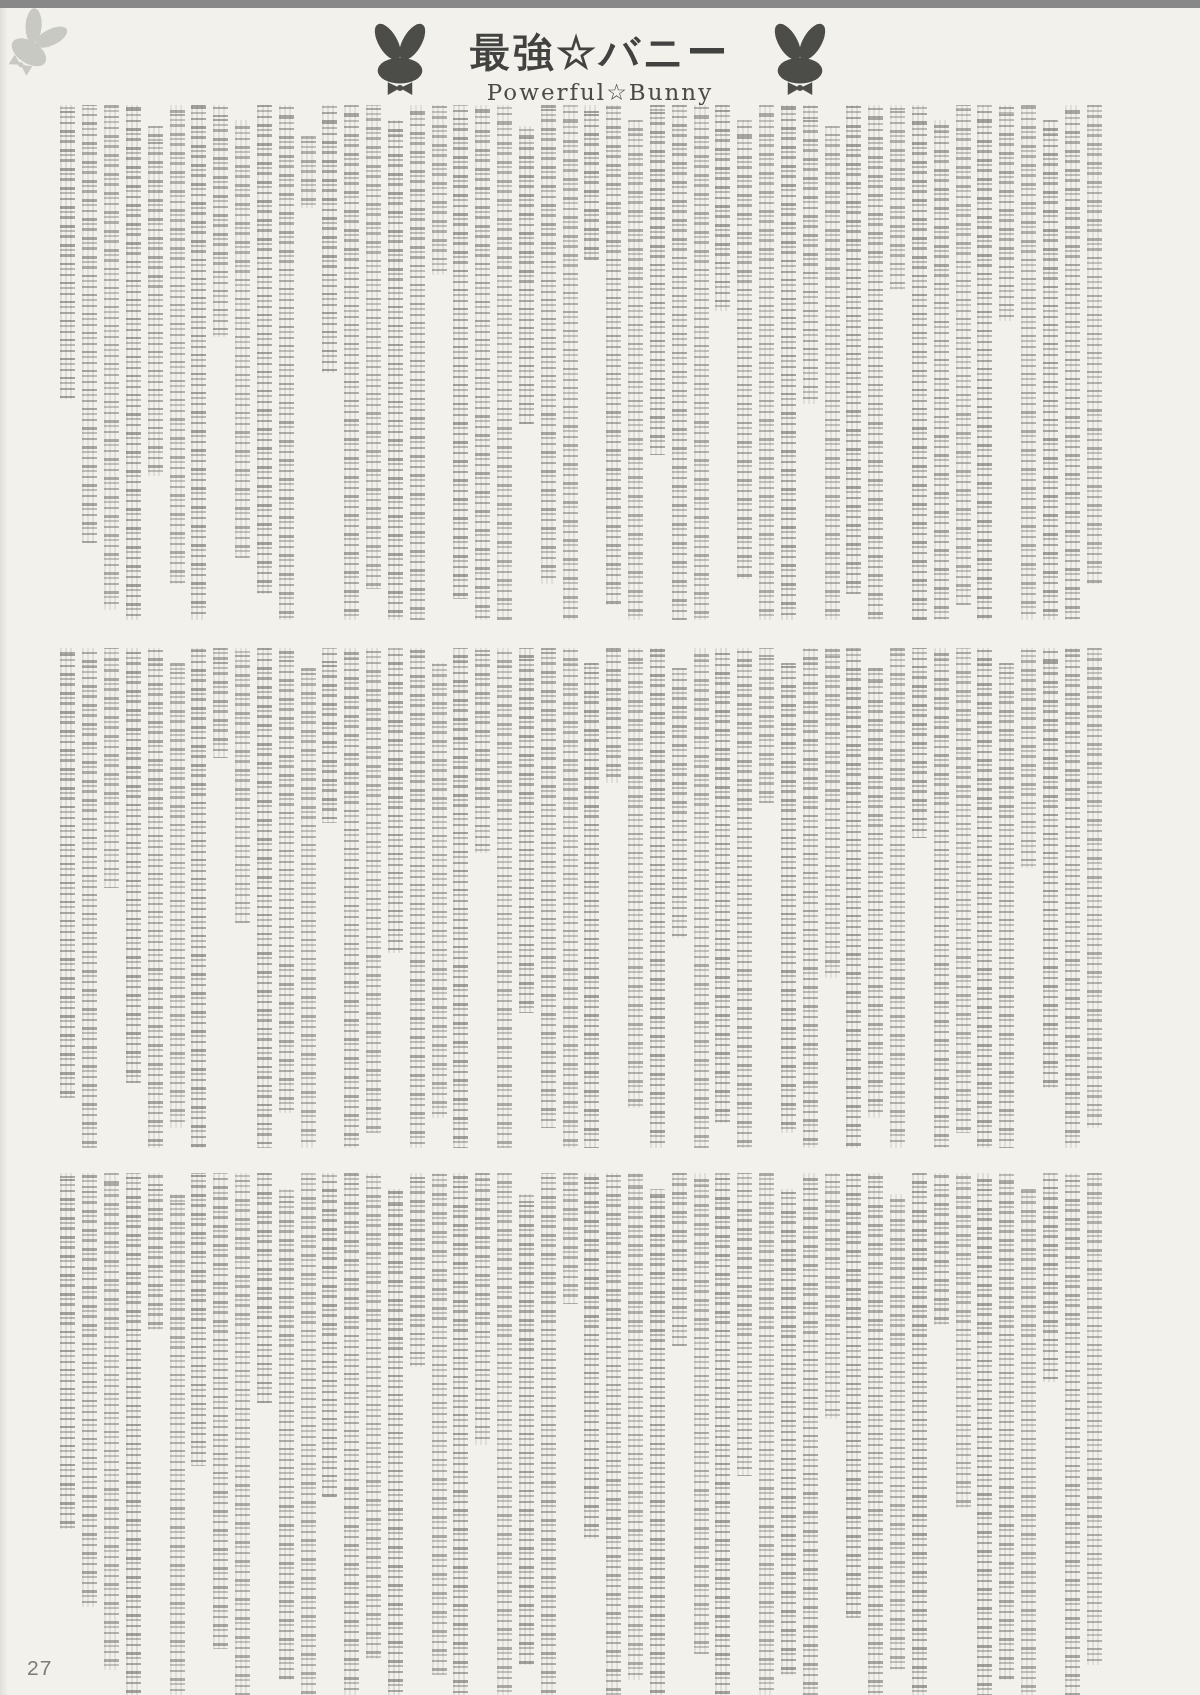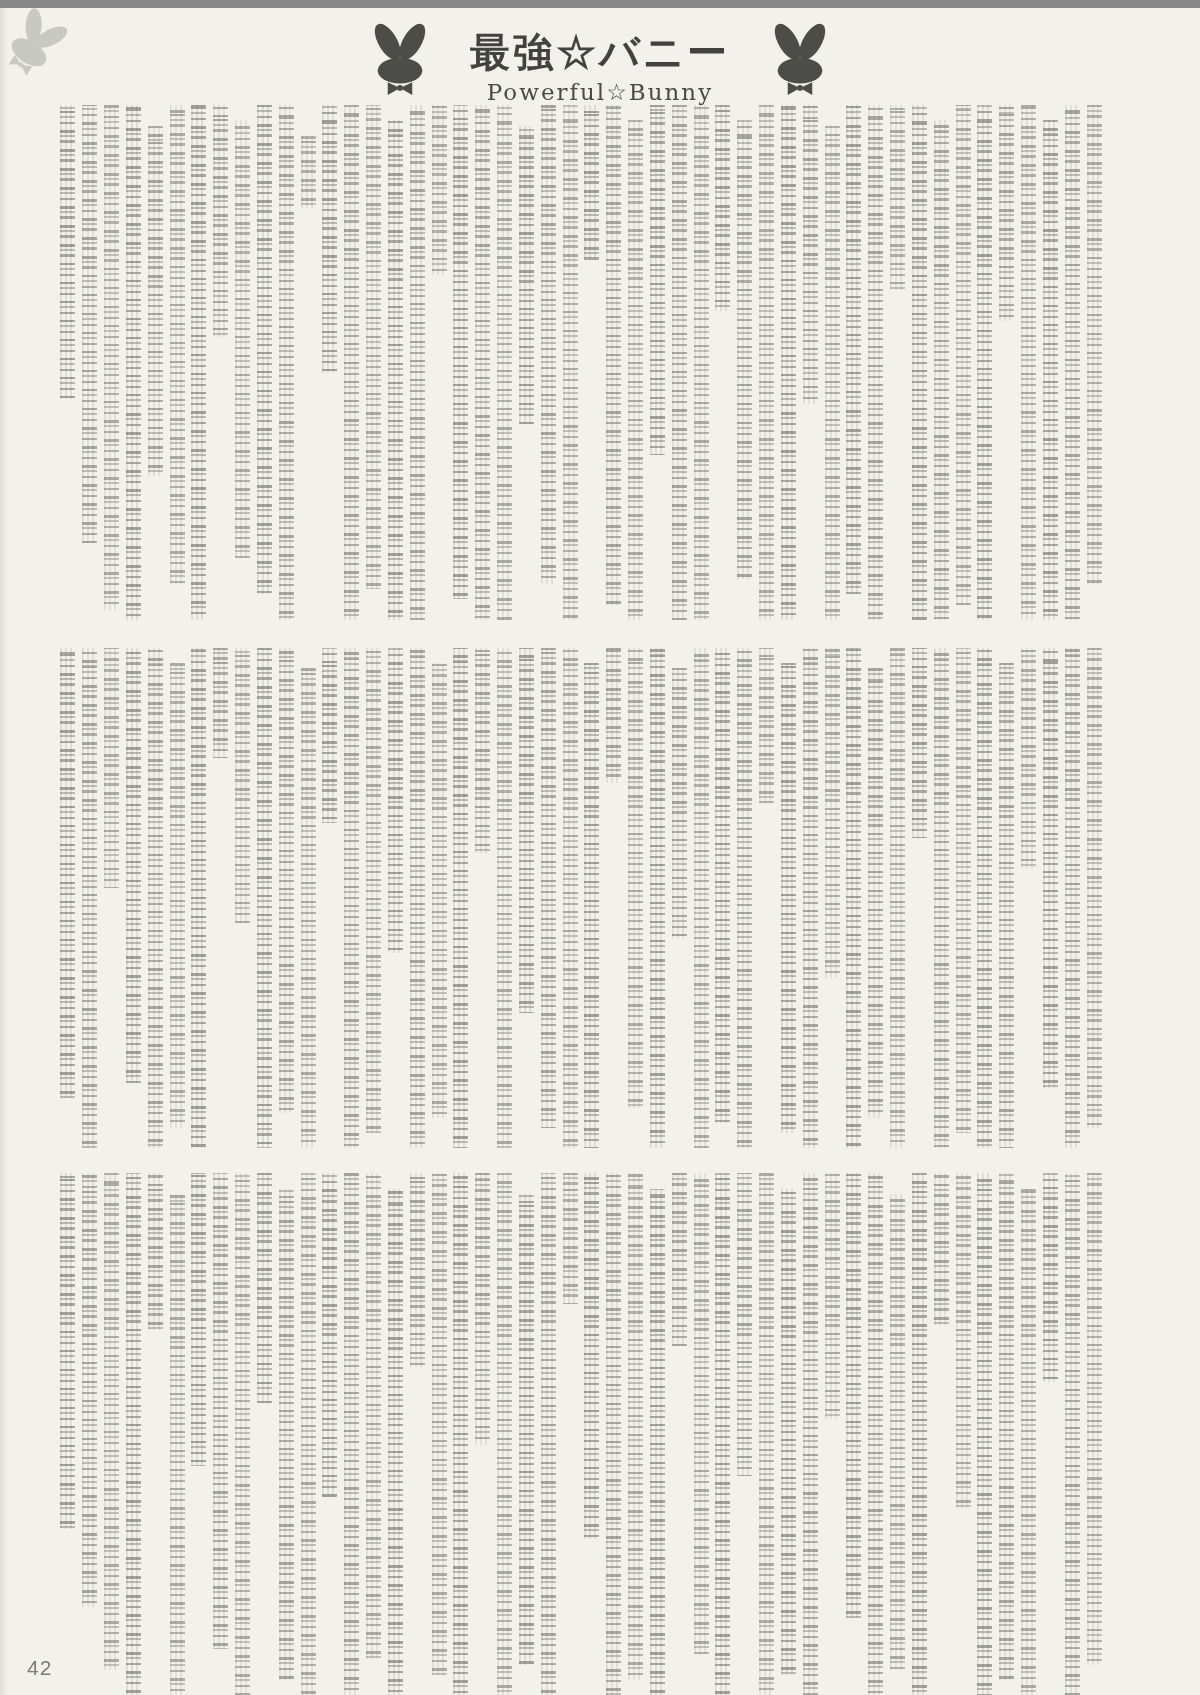--- a/index.html
+++ b/index.html
@@ -259,15 +259,15 @@
       <div class="tcol" style="right: 876.75px; top: 0px; height: 475.93px; background-position-y: 14px; opacity: 0.88;"></div>
       <div class="tcol" style="right: 898.583px; top: 0px; height: 292.88px; background-position-y: 2px; opacity: 0.94;"></div>
       <div class="tcol" style="right: 920.417px; top: 20.92px; height: 502.08px; background-position-y: 9px; opacity: 0.82;"></div>
       <div class="tcol" style="right: 942.25px; top: 0px; height: 156.9px; background-position-y: 16px; opacity: 0.88;"></div>
       <div class="tcol" style="right: 964.083px; top: 0px; height: 523px; background-position-y: 4px; opacity: 0.94;"></div>
       <div class="tcol" style="right: 985.917px; top: 0px; height: 496.85px; background-position-y: 11px; opacity: 0.82;"></div>
       <div class="tcol" style="right: 1007.75px; top: 0px; height: 434.09px; background-position-y: 18px; opacity: 0.88;"></div>
       <div class="tcol" style="right: 1029.58px; top: 0px; height: 355.64px; background-position-y: 6px; opacity: 0.94;"></div>
     </div>
 
-  <div class="page-number">42</div>
+  <div class="page-number">27</div>
 
 </div>
 
 </body></html>

